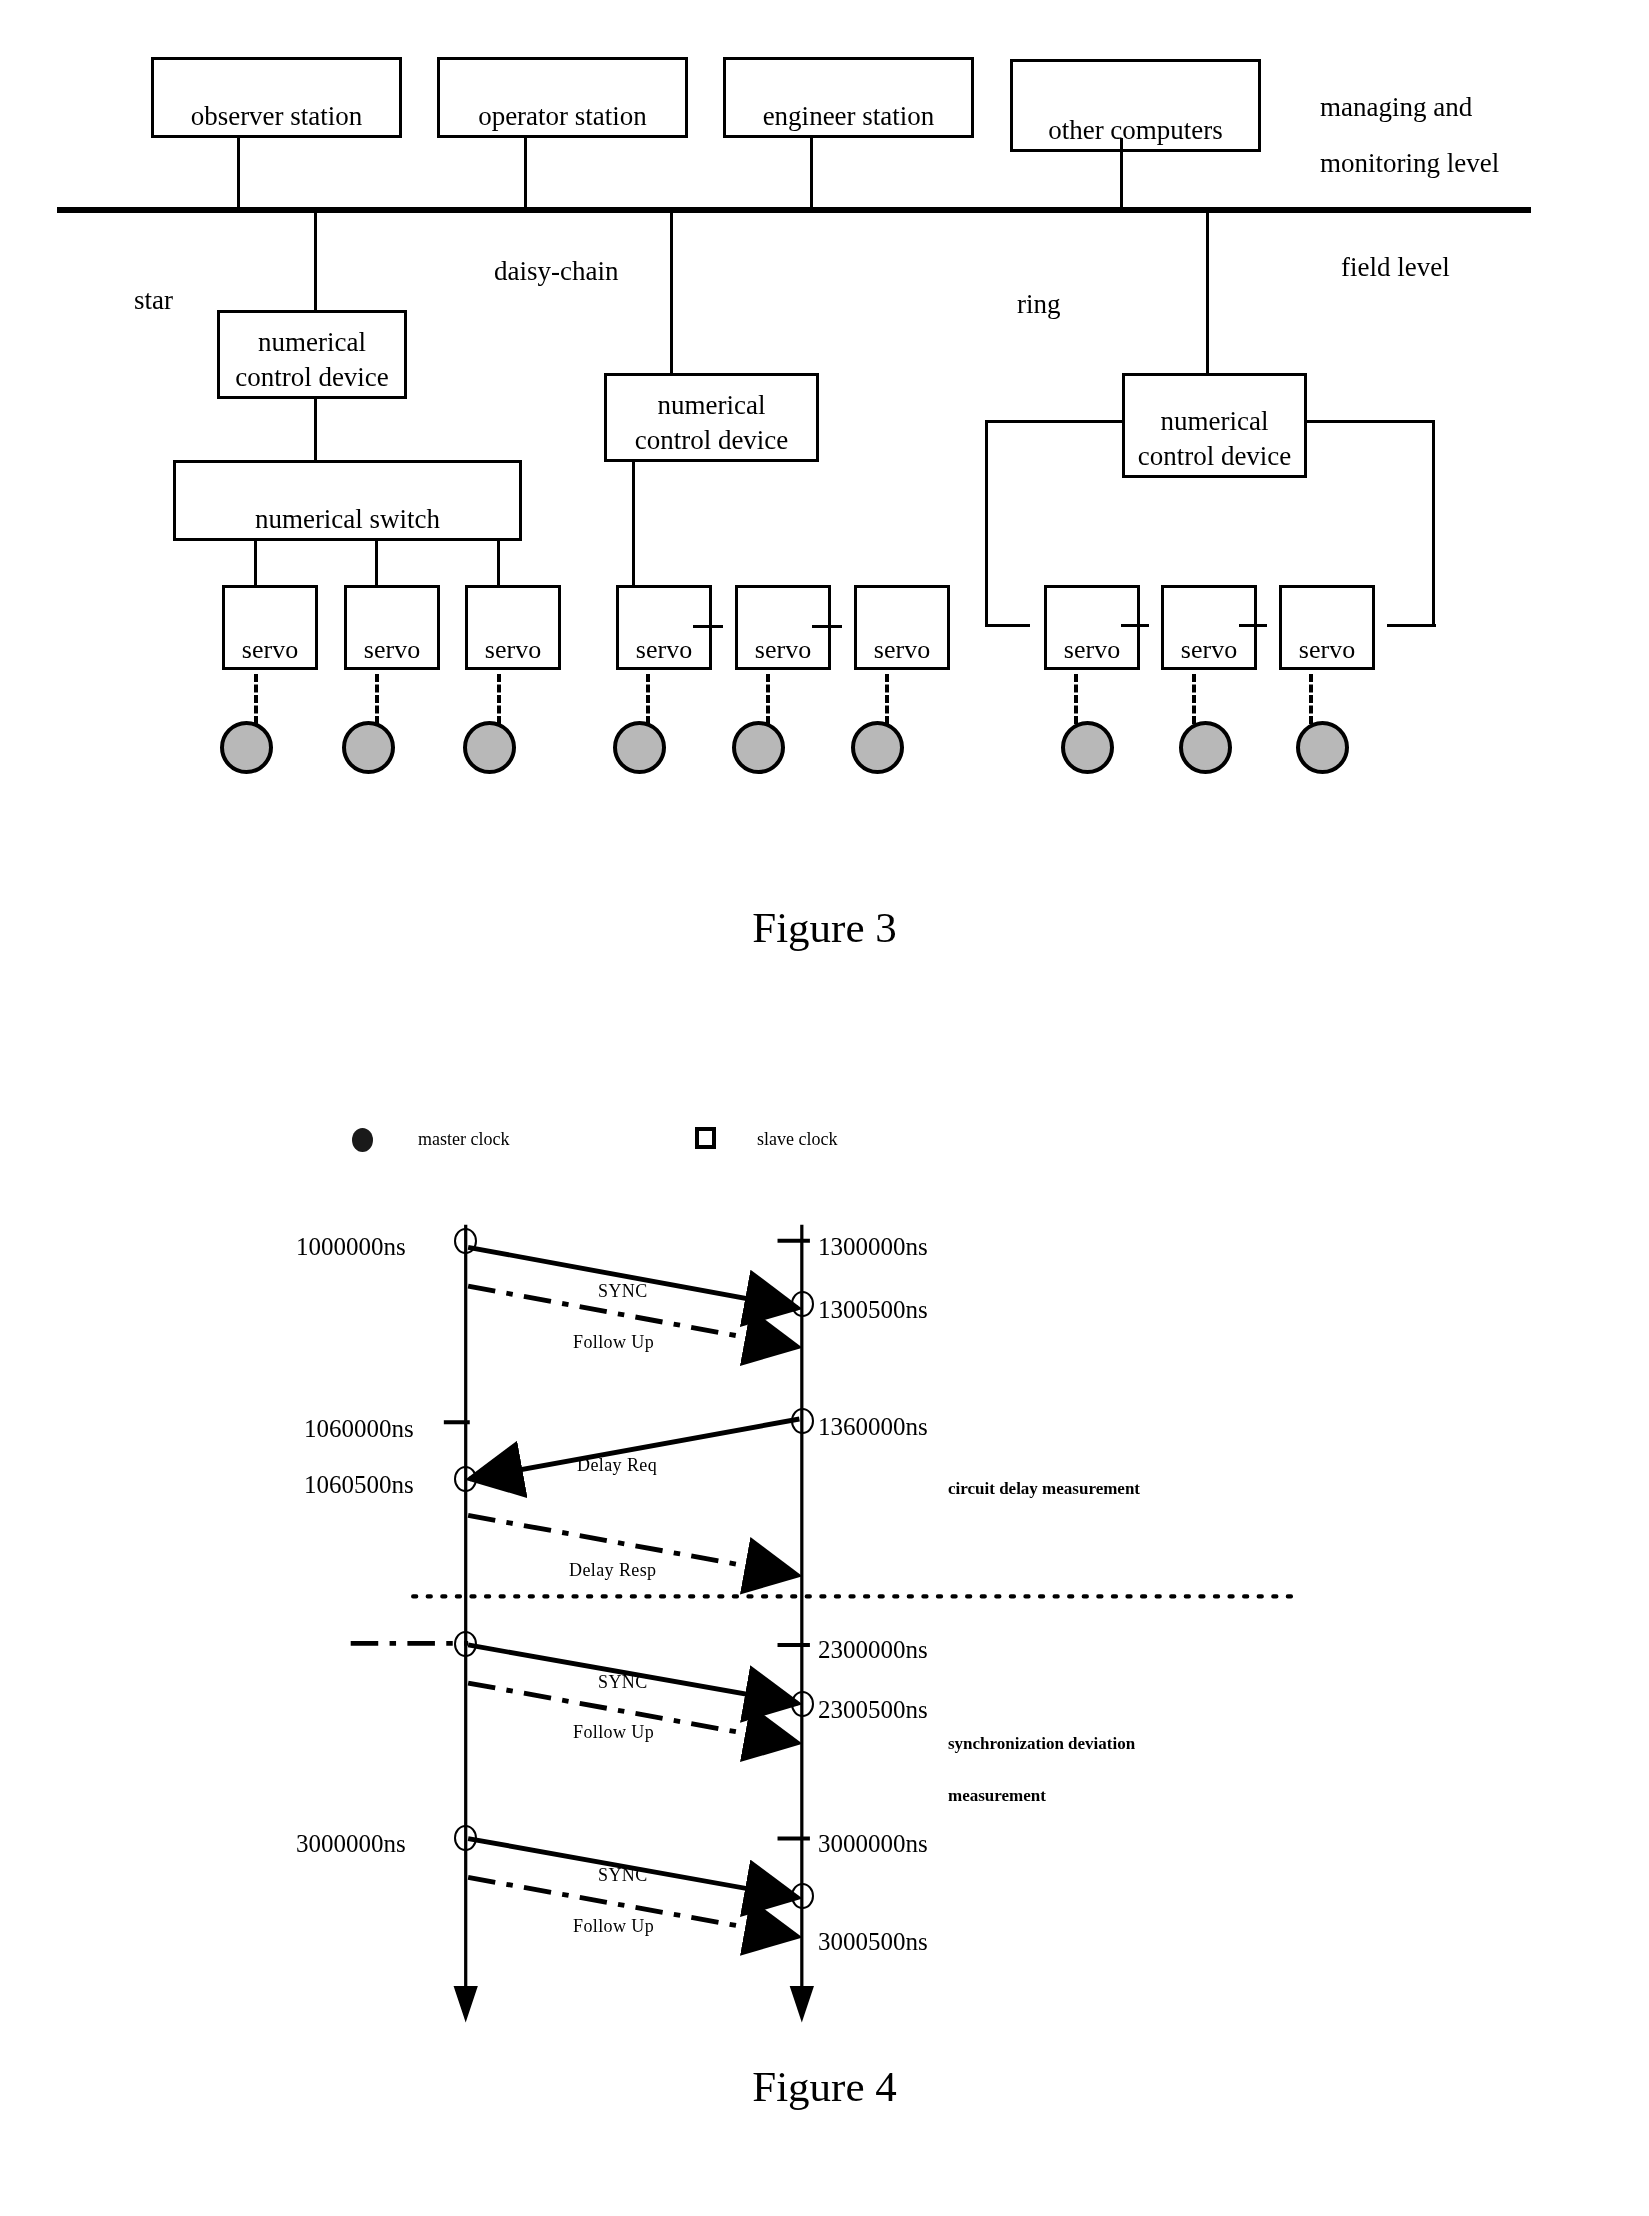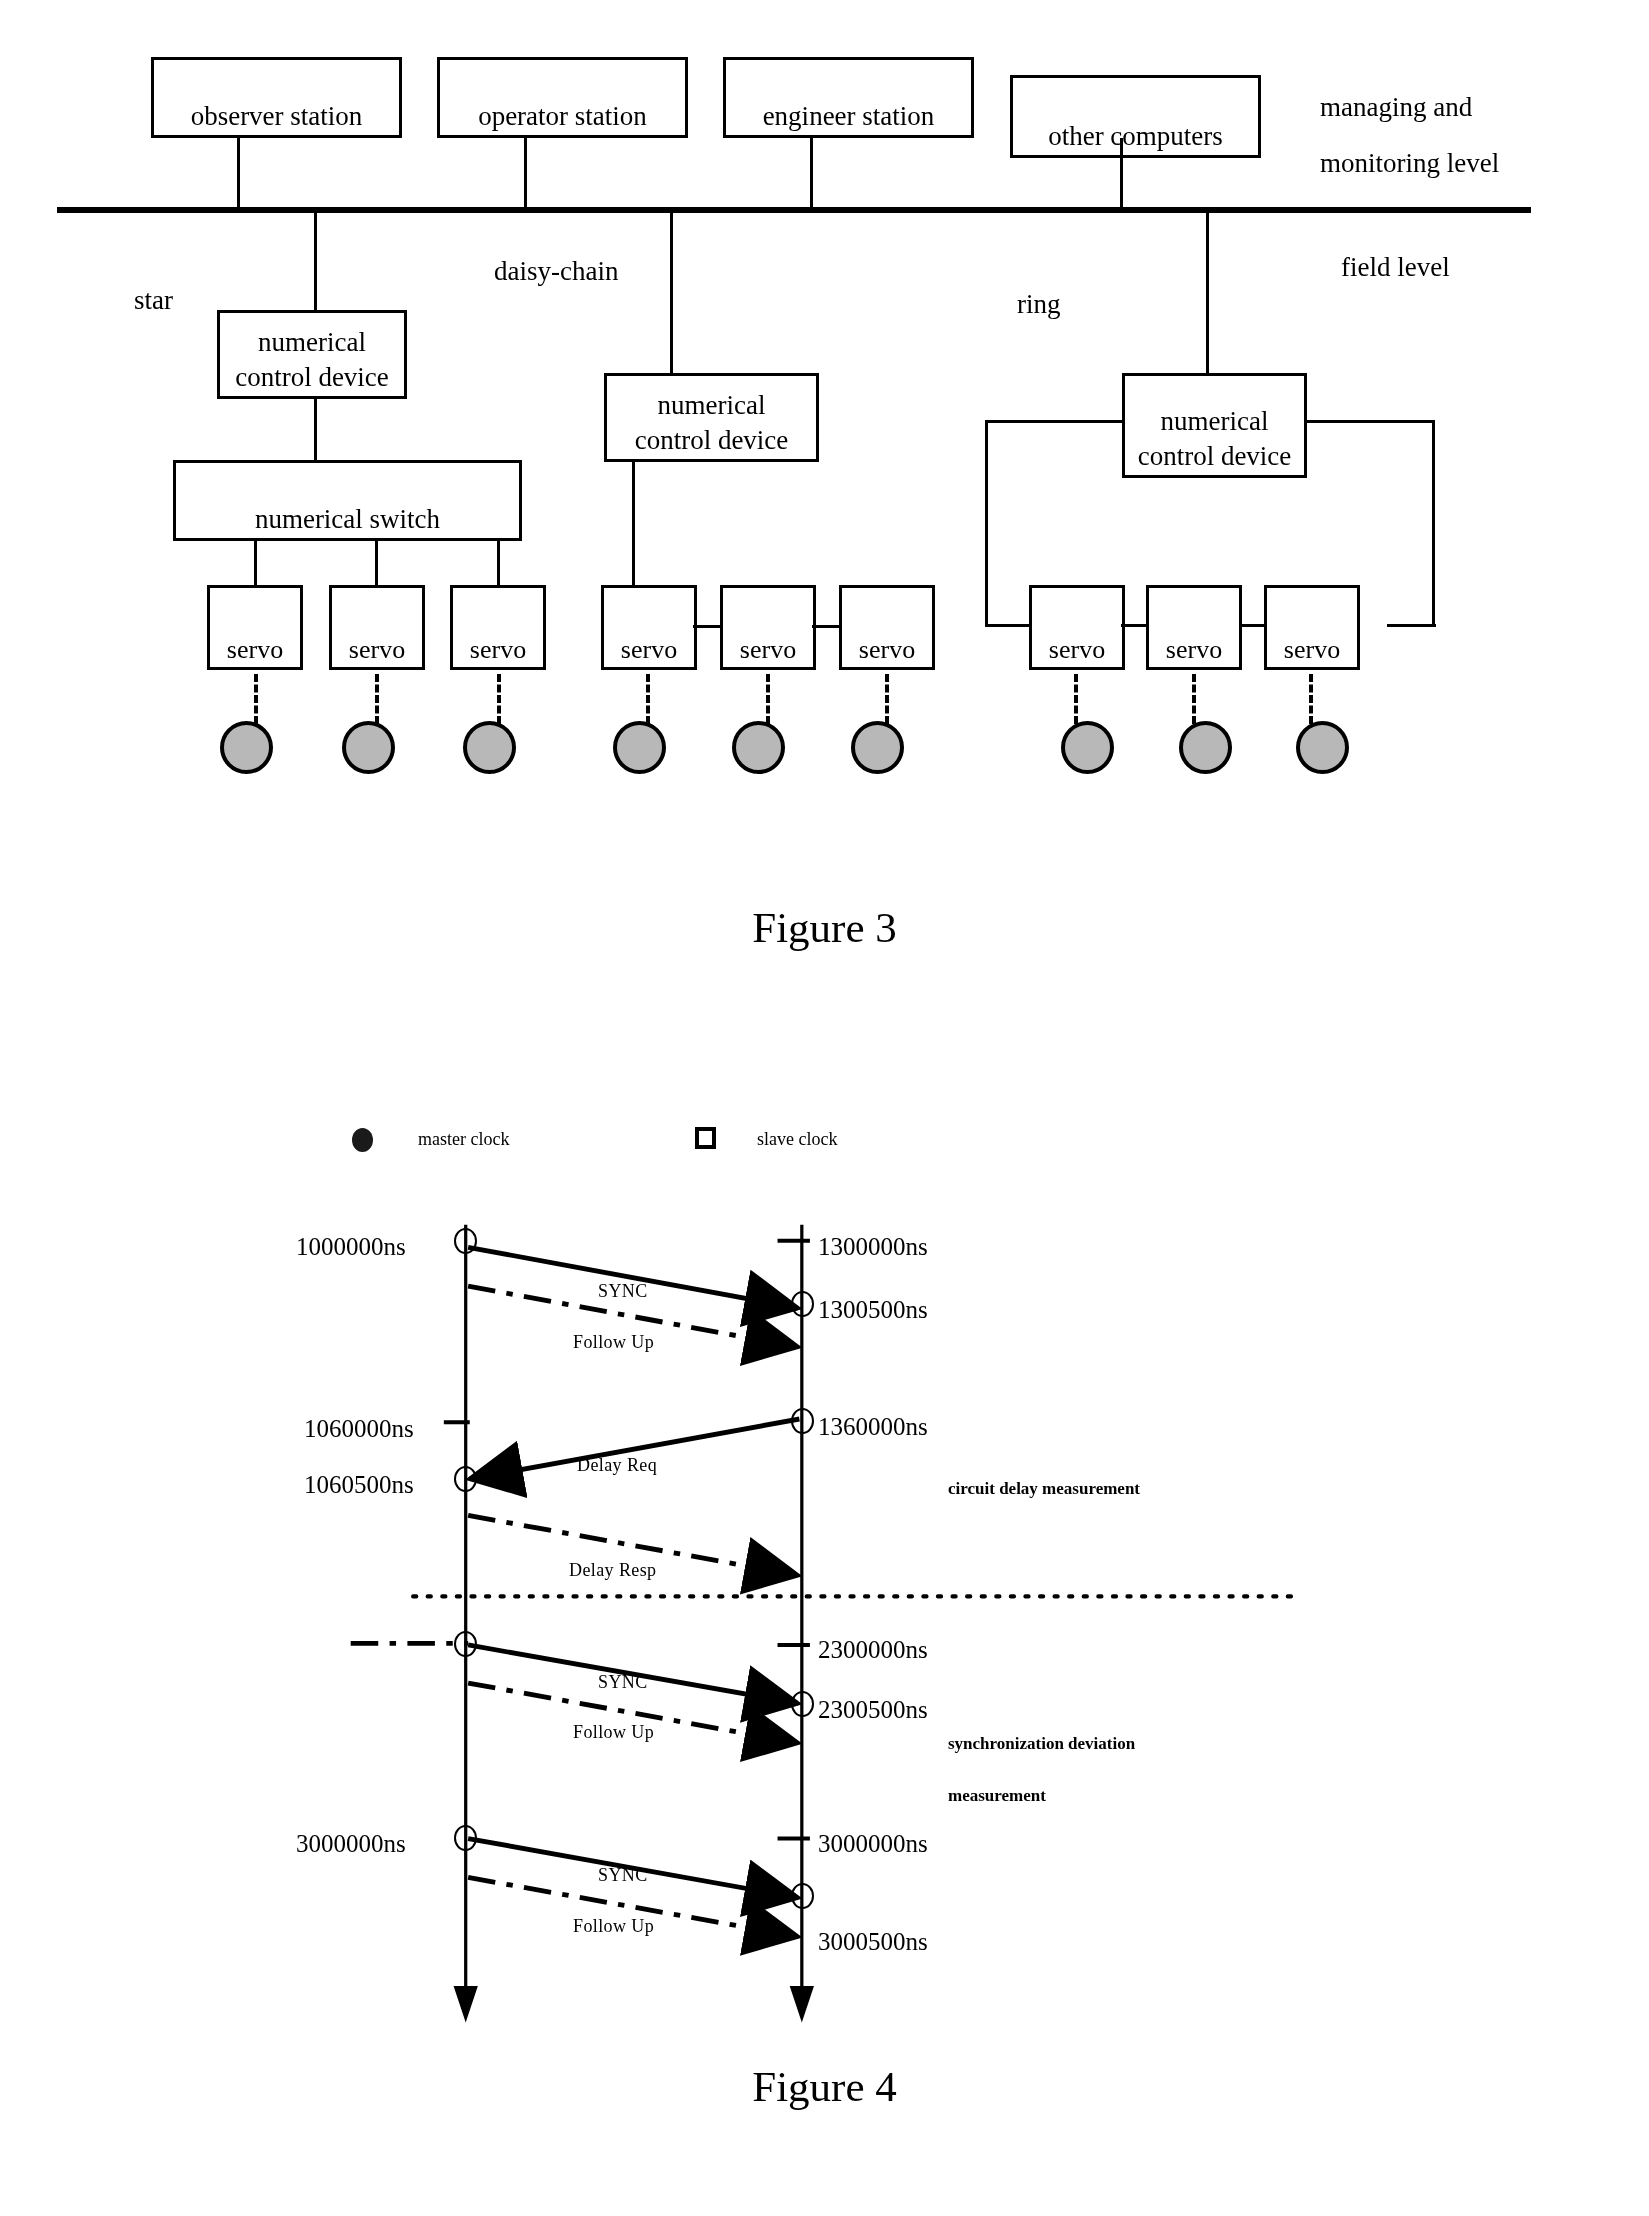--- a/index.html
+++ b/index.html
@@ -70,21 +70,21 @@
   }
   .figcap {
     position: absolute;
     width: 100%;
     text-align: center;
     font-size: 43px;
   }
 
   
   .f3-box-text { font-size: 27px; }
-  .f3-servo { font-size: 26px; }
+  .f3-servo { font-size: 26px; margin-left: 15px; }
   .f3-side { font-size: 27px; }
 
   
   .f4svg { position: absolute; left: 0; top: 0; }
   .f4-legend-text { font-size: 18px; }
   .f4-ts { font-size: 25px; white-space: nowrap; }
   .f4-msg { font-size: 18px; white-space: nowrap; letter-spacing: 0.4px; }
   .f4-note { font-size: 17px; font-weight: bold; white-space: nowrap; }
   .legend-dot {
     position: absolute;
@@ -117,21 +117,21 @@
 
     <div class="box f3-box-text" style="left:151px;top:57px;width:251px;height:81px;">
       <span class="ln">observer station</span>
     </div>
     <div class="box f3-box-text" style="left:437px;top:57px;width:251px;height:81px;">
       <span class="ln">operator station</span>
     </div>
     <div class="box f3-box-text" style="left:723px;top:57px;width:251px;height:81px;">
       <span class="ln">engineer station</span>
     </div>
-    <div class="box f3-box-text" style="left:1010px;top:75px;width:251px;height:83px;">
+    <div class="box f3-box-text" style="left:1010px;top:59px;width:251px;height:93px;">
       <span class="ln">other computers</span>
     </div>
 
     <div class="vline" style="left:237px;top:138px;height:73px;"></div>
     <div class="vline" style="left:524px;top:138px;height:73px;"></div>
     <div class="vline" style="left:810px;top:138px;height:73px;"></div>
     <div class="vline" style="left:1120px;top:138px;height:73px;"></div>
 
     <div class="lbl f3-side" style="left:1320px;top:87px;">managing and</div>
     <div class="lbl f3-side" style="left:1320px;top:143px;">monitoring level</div>

